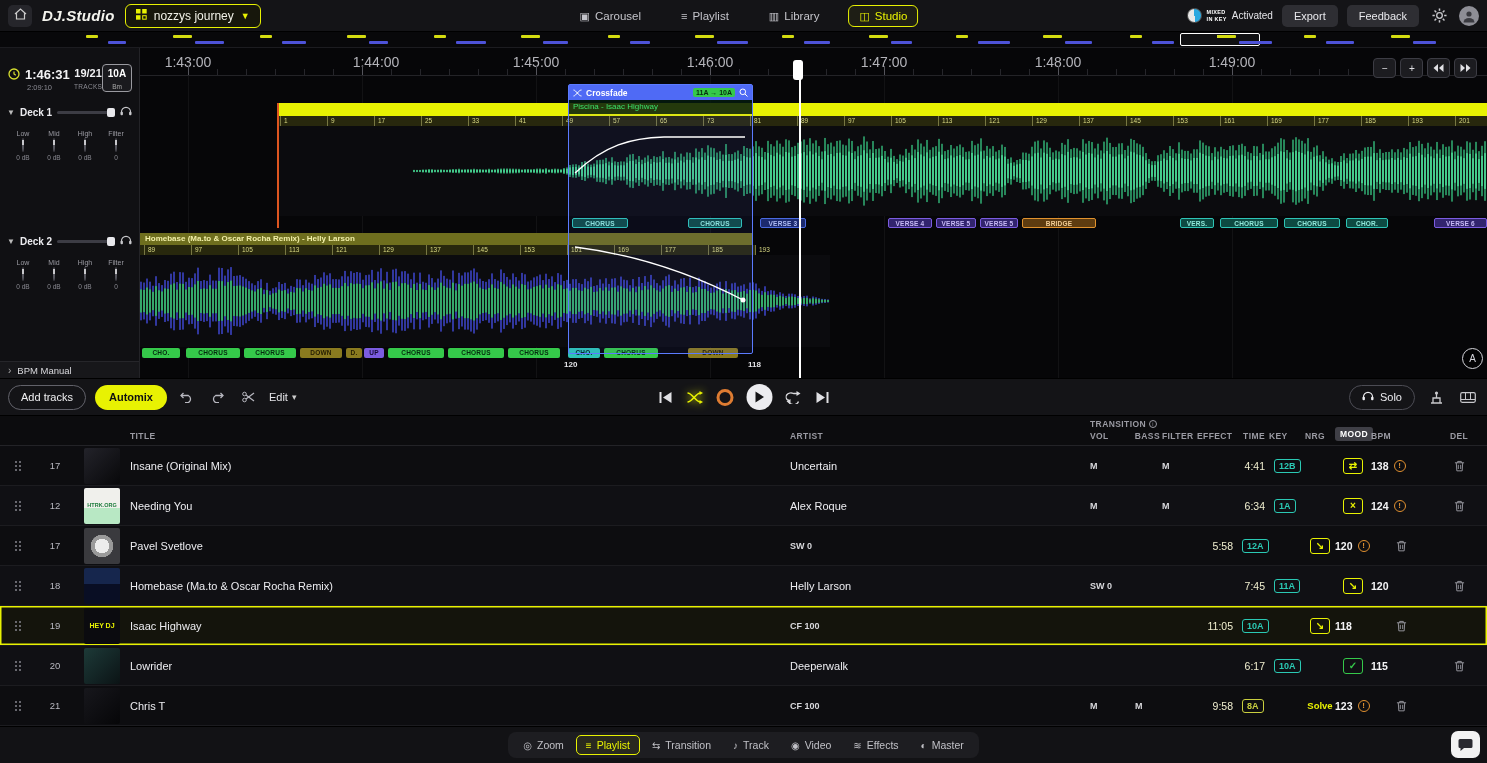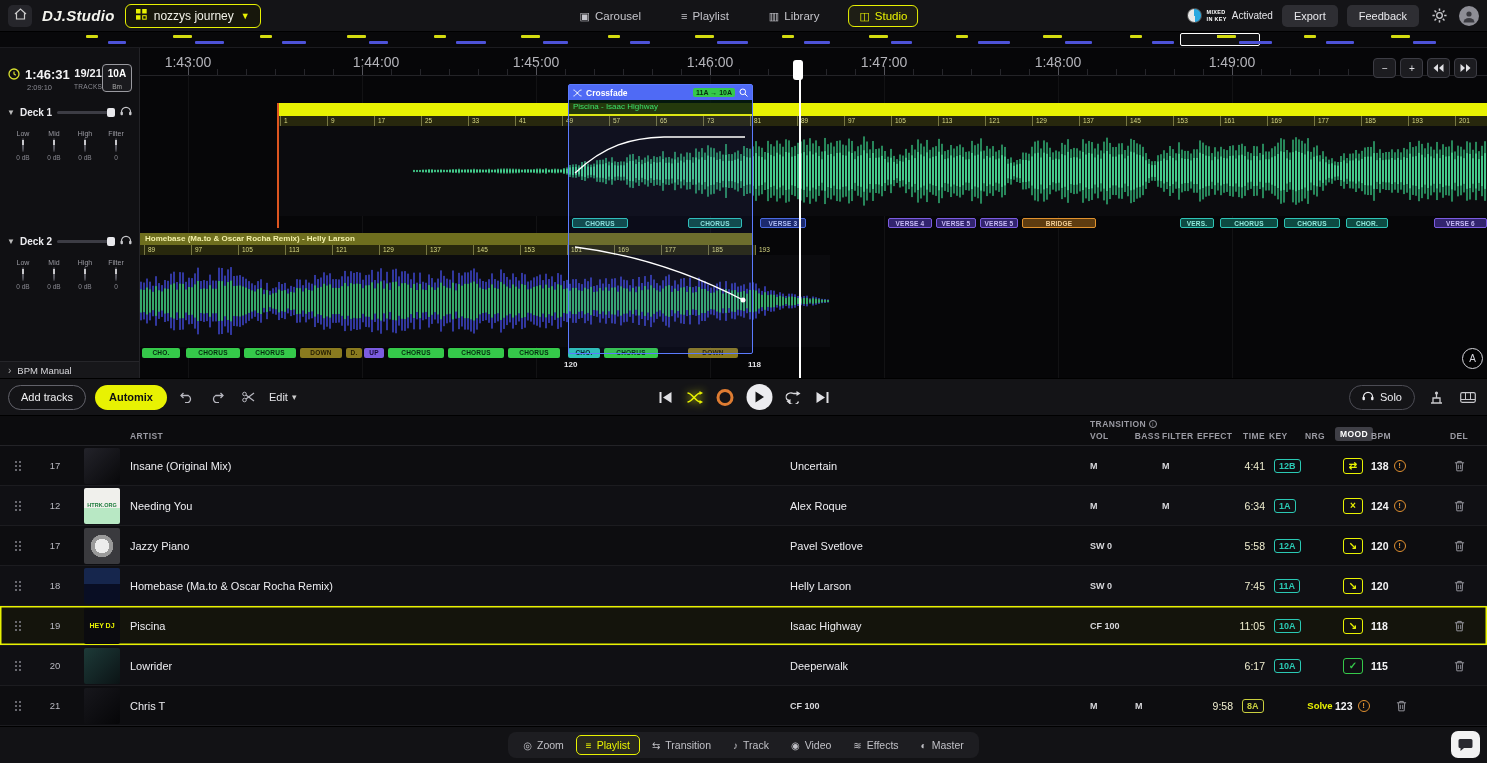--- a/index.html
+++ b/index.html
@@ -1817,20 +1817,21 @@
         </svg>
       </button>
   </div>
 </div>
 
 <div class="playlist">
   <div class="phead">
     <span class="hc"></span>
       <span class="hc"></span>
       <span class="hc"></span>
+    <span class="hc">TITLE</span>
     <span class="hc">ARTIST</span>
     <span class="hc th-trans">
       <span class="trans-top">
           <span>TRANSITION</span>
           <i class="info-i"></i>
         </span>
       <span class="trans-bot">
           <span>VOL</span>
           <span>BASS</span>
         </span>
@@ -1947,21 +1948,20 @@
               <circle cx="6" cy="10" r="1"></circle>
             </g>
           </svg>
         </span>
         <span class="cell num">17</span>
         <span class="cell artcell">
           <span class="art" data-art="vinyl">
             <span class="art-text"></span>
           </span>
         </span>
-        <span class="cell title">Jazzy Piano</span>
         <span class="cell artist">Pavel Svetlove</span>
         <span class="cell tval">SW 0</span>
         <span class="cell tval"></span>
         <span class="cell tval"></span>
         <span class="cell tval"></span>
         <span class="cell time">5:58</span>
         <span class="cell keyc"><span class="keybadge">12A</span></span>
         <span class="cell"></span>
         <span class="cell moodc">
           <span class="mood-box" data-mood="down">↘</span>
@@ -2034,21 +2034,20 @@
               <circle cx="6" cy="10" r="1"></circle>
             </g>
           </svg>
         </span>
         <span class="cell num">19</span>
         <span class="cell artcell">
           <span class="art" data-art="heydj">
             <span class="art-text">HEY DJ</span>
           </span>
         </span>
-        <span class="cell title">Piscina</span>
         <span class="cell artist">Isaac Highway</span>
         <span class="cell tval">CF 100</span>
         <span class="cell tval"></span>
         <span class="cell tval"></span>
         <span class="cell tval"></span>
         <span class="cell time">11:05</span>
         <span class="cell keyc"><span class="keybadge">10A</span></span>
         <span class="cell"></span>
         <span class="cell moodc">
           <span class="mood-box" data-mood="down">↘</span>

